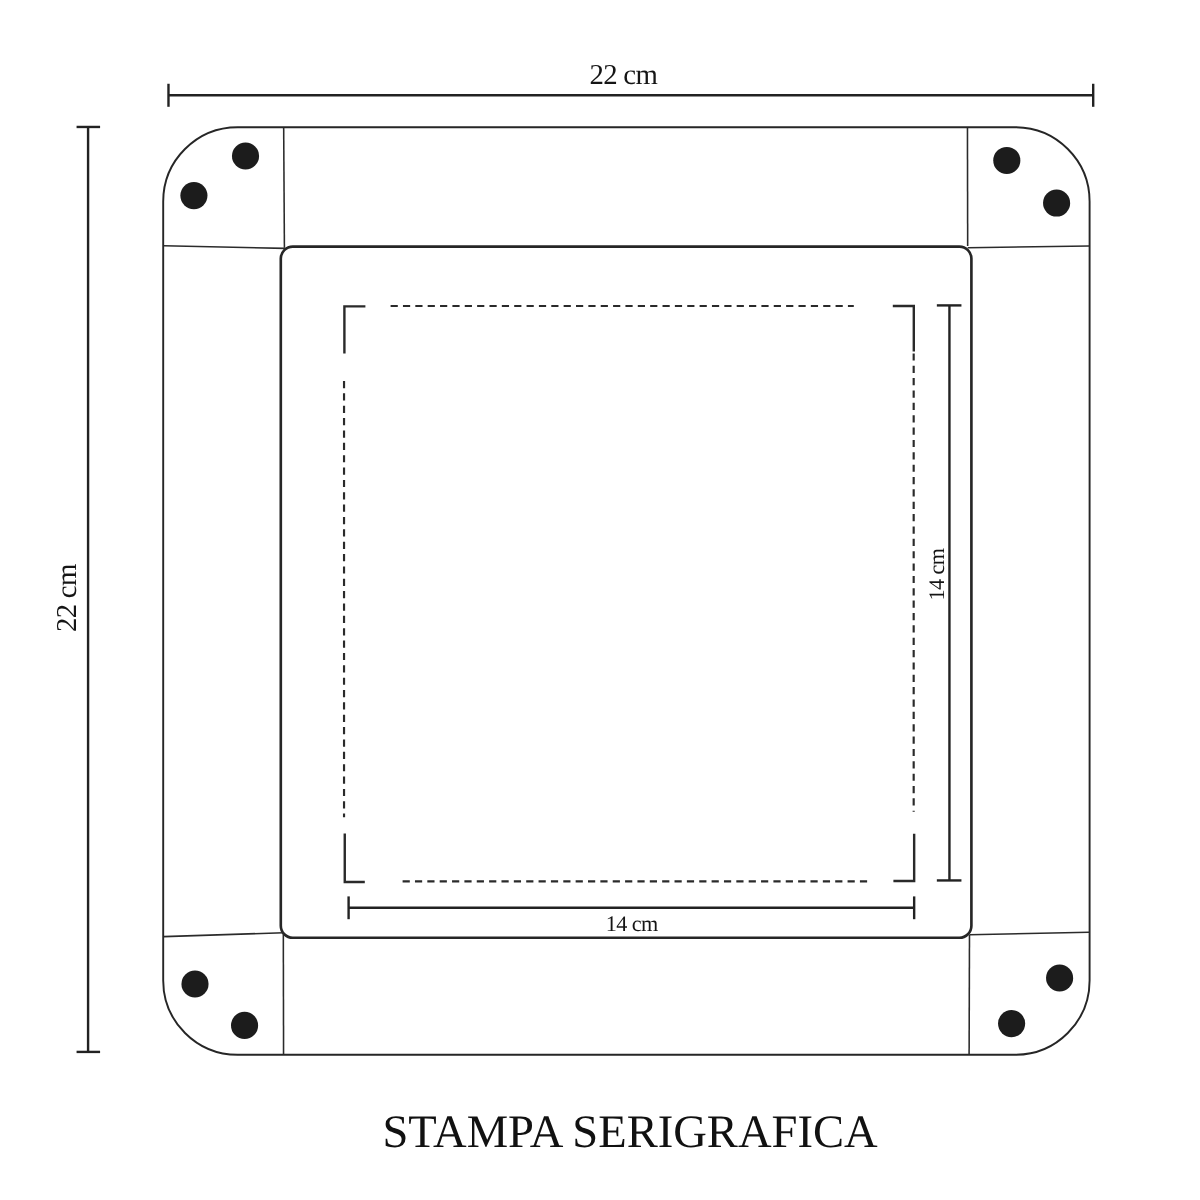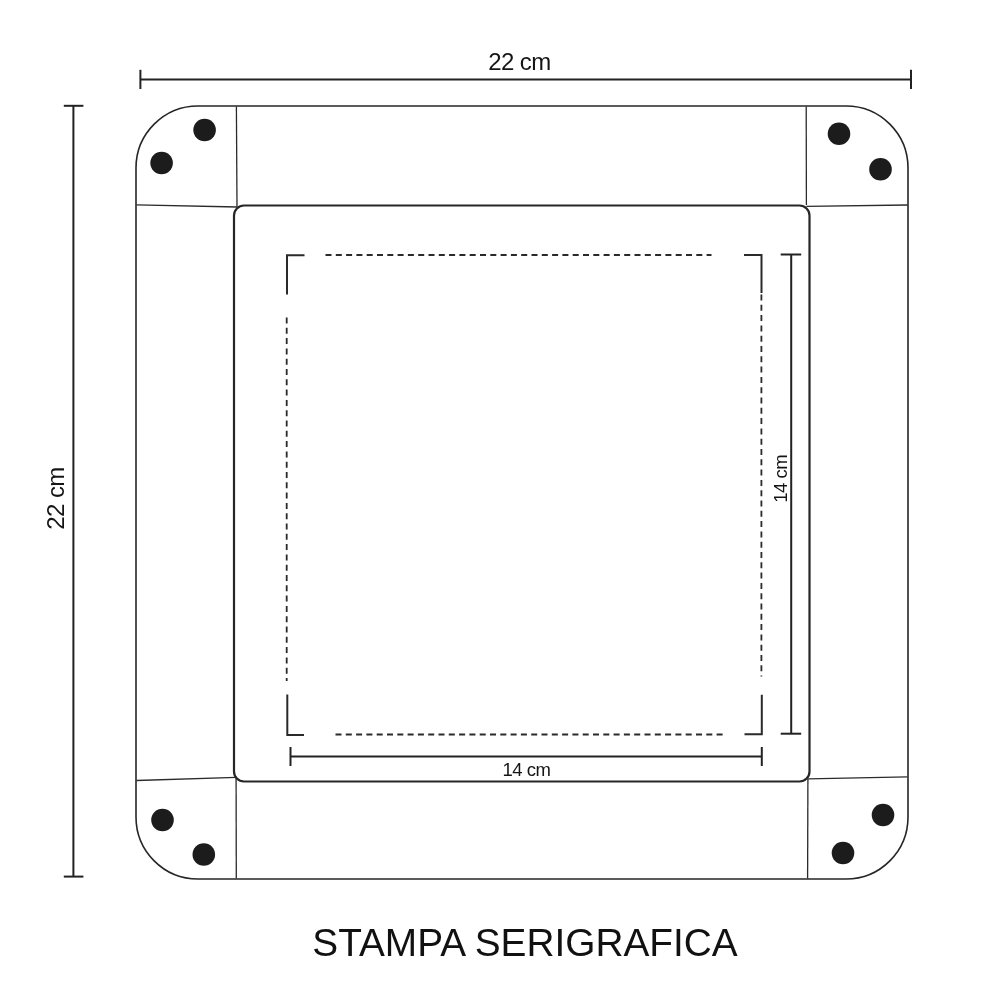--- a/index.html
+++ b/index.html
@@ -1,16 +1,16 @@
 <!DOCTYPE html>
 <html><head>
 <meta charset="utf-8">
 <style>
   html,body{margin:0;padding:0;background:#fff;}
-  .page{width:876px;height:1000px;position:relative;font-family:Liberation Sans, sans-serif;}
+  .page{width:876px;height:1000px;position:relative;font-family:Liberation Serif, serif;}
   svg{display:block;}
 </style>
 </head>
 <body>
 <div class="page">
 <svg width="1000" height="1000" viewBox="0 0 1000 1000">
 
   <rect x="0" y="0" width="1000" height="1000" fill="#ffffff"></rect>
 
   <g stroke="#222" stroke-width="2" fill="none">

